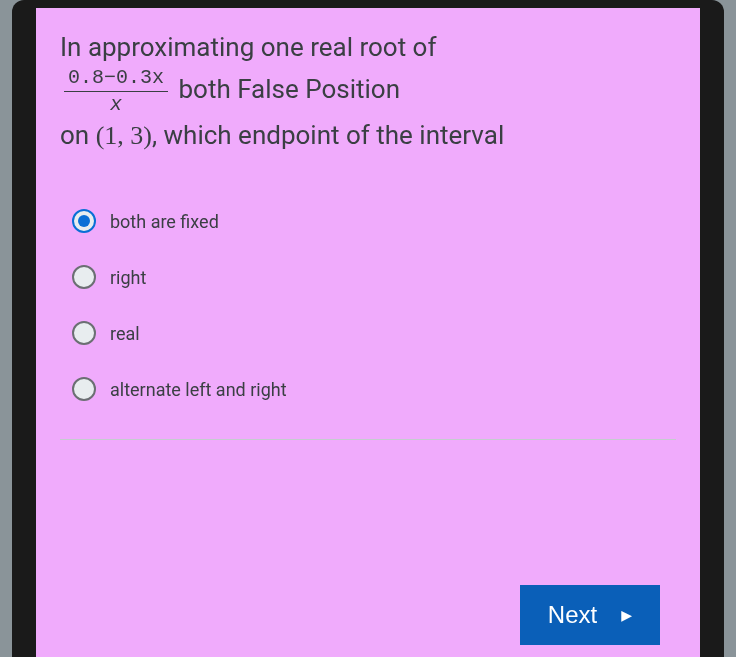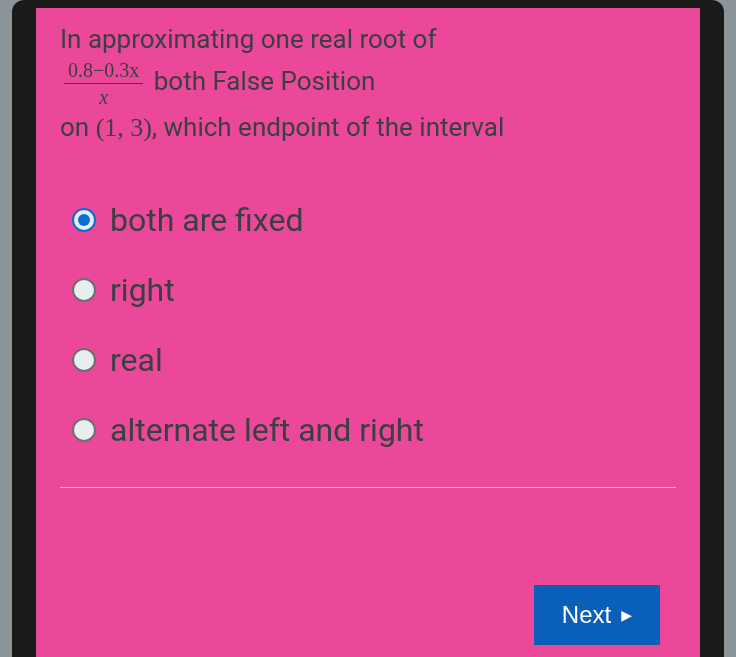--- a/index.html
+++ b/index.html
@@ -23,38 +23,38 @@
       bottom: 0;
       background: #1a1a1a;
       border-radius: 12px 12px 0 0;
     }
     .screen {
       position: absolute;
       top: 8px;
       left: 24px;
       right: 24px;
       bottom: 0;
-      background: #ec4899;
-      padding: 12px 24px 0 24px;
+      background: #f0abfc;
+      padding: 20px 24px 0 24px;
     }
     .question {
       color: #3a3f43;
       font-size: 26px;
       line-height: 1.5;
       margin-bottom: 38px;
     }
     .math-inline {
       font-family: Georgia, 'Times New Roman', serif;
       font-style: italic;
     }
     .frac {
       display: inline-block;
       vertical-align: middle;
       text-align: center;
-      font-family: Liberation Serif, serif;
+      font-family: Liberation Mono, monospace;
       font-size: 20px;
       font-style: normal;
       line-height: 1.1;
       margin: 0 4px;
     }
     .frac .num {
       display: block;
       border-bottom: 1.5px solid #3a3f43;
       padding: 0 4px 2px 4px;
     }
@@ -91,40 +91,40 @@
       top: 50%;
       left: 50%;
       transform: translate(-50%, -50%);
       width: 12px;
       height: 12px;
       background: #0a6fd6;
       border-radius: 50%;
     }
     .option-label {
       color: #3a3f43;
-      font-size: 32px;
+      font-size: 18px;
     }
     .divider {
       border: none;
       border-top: 1px solid #c5cccf;
       margin-top: 22px;
     }
     .next-button {
       position: absolute;
       bottom: 12px;
       right: 40px;
       background: #0a5fb8;
       color: #ffffff;
       font-size: 24px;
       padding: 16px 28px;
       border: none;
       cursor: pointer;
       display: flex;
       align-items: center;
-      gap: 10px;
+      gap: 24px;
     }
     .next-button .arrow {
       font-size: 14px;
     }
     .q-line {
       display: block;
     }
   </style>
 </head>
 <body>

